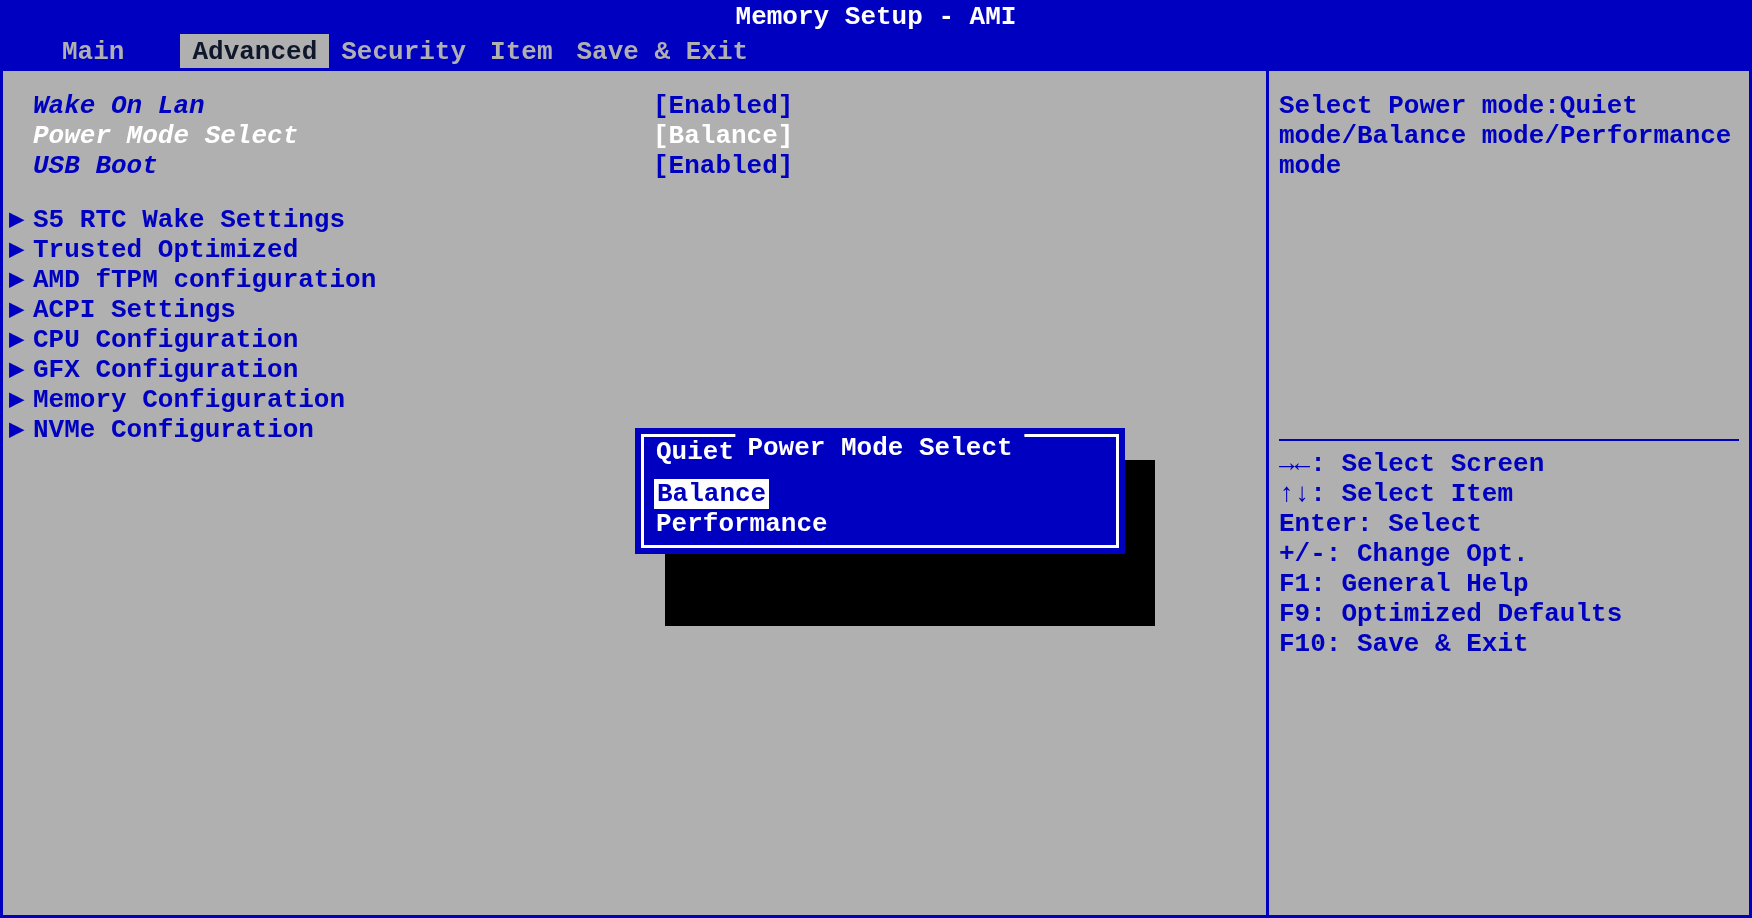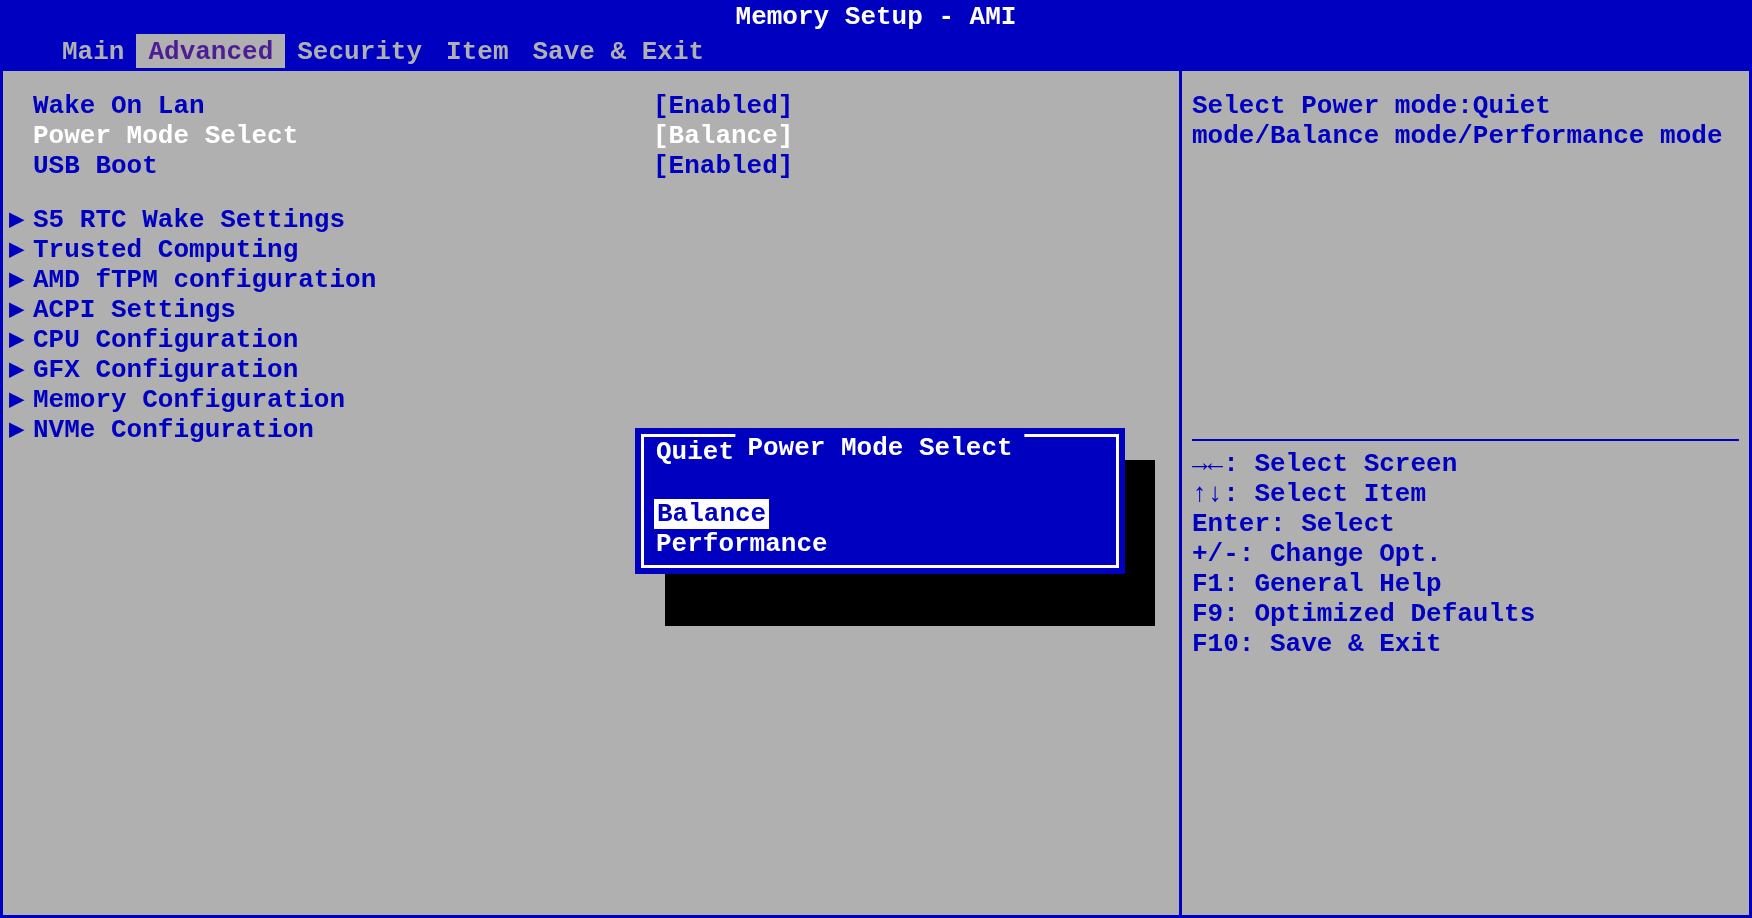--- a/index.html
+++ b/index.html
@@ -34,55 +34,57 @@
     }
     .tab {
       padding: 3px 12px;
       color: #b0b0b0;
       cursor: pointer;
       font-weight: bold;
       text-align: center;
     }
     .tab.active {
       background: #b0b0b0;
-      color: #4c1d95;
+      color: #0f172a;
+      margin-left: 44px;
     }
     .content-area {
       display: flex;
       height: calc(100% - 68px);
     }
     .main-panel {
       flex: 1;
       border: 3px solid #0000c0;
       border-top: 3px solid #0000c0;
       background: #b0b0b0;
       padding: 20px 30px;
       color: #0000c0;
       position: relative;
     }
     .side-panel {
-      width: 570px;
+      width: 483px;
       border: 3px solid #0000c0;
       border-left: none;
       background: #b0b0b0;
       padding: 20px 10px;
       color: #0000c0;
       display: flex;
       flex-direction: column;
     }
     .setting-row {
       display: flex;
       line-height: 30px;
       height: 30px;
     }
     .setting-row.selected {
       color: #ffffff;
     }
     .setting-label {
       width: 620px;
+      font-style: italic;
     }
     .setting-value {
       flex: 1;
     }
     .submenu-row {
       display: flex;
       line-height: 30px;
       height: 30px;
       margin-left: -24px;
     }
@@ -137,21 +139,21 @@
       white-space: nowrap;
     }
     .popup-option {
       color: #ffffff;
       line-height: 30px;
       height: 30px;
       cursor: pointer;
       padding: 0 2px;
     }
     .popup-option:first-of-type {
-      margin-top: 32px;
+      margin-top: 12px;
     }
     .popup-option.highlighted {
       background: #ffffff;
       color: #0000c0;
       display: inline-block;
       padding: 0 3px;
     }
     .spacer {
       height: 24px;
     }
@@ -188,21 +190,21 @@
     </div>
 
     <div class="spacer"></div>
 
     <div class="submenu-row">
       <span class="submenu-arrow">▶</span>
       <span>S5 RTC Wake Settings</span>
     </div>
     <div class="submenu-row">
       <span class="submenu-arrow">▶</span>
-      <span>Trusted Computing</span>
+      <span>Trusted Optimized</span>
     </div>
     <div class="submenu-row">
       <span class="submenu-arrow">▶</span>
       <span>AMD fTPM configuration</span>
     </div>
     <div class="submenu-row">
       <span class="submenu-arrow">▶</span>
       <span>ACPI Settings</span>
     </div>
     <div class="submenu-row">

